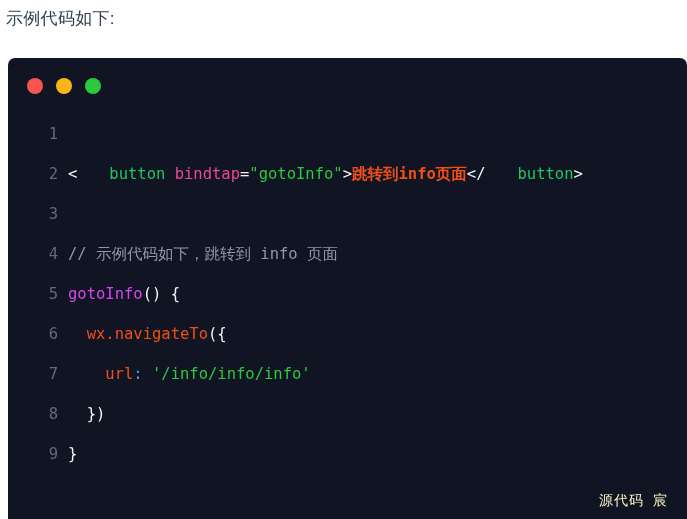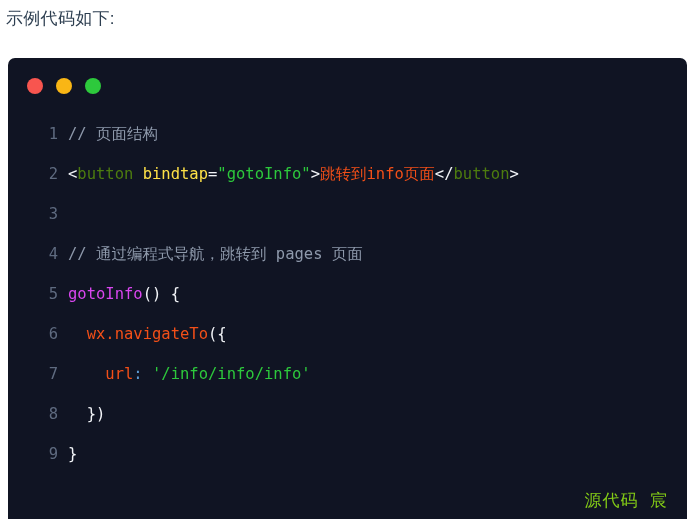--- a/index.html
+++ b/index.html
@@ -101,38 +101,38 @@
     user-select: none;
   }
 
   .code-text {
     color: #e8eaf0;
   }
 
   
   .tok-comment { color: #8e99ab; }
   .tok-punct   { color: #f2f4f8; }
-  .tok-tag     { color: #4d7c0f; }
-  .tok-attr    { color: #fde047; }
+  .tok-tag     { color: #22c55e; margin-left: 32px; }
+  .tok-attr    { color: #ec4899; }
   .tok-string  { color: #2dc93c; }
-  .tok-text    { color: #f24f18; }
+  .tok-text    { color: #f24f18; font-weight: bold; }
   .tok-fn      { color: #d946ef; }
   .tok-prop    { color: #f24f18; }
   .tok-colon   { color: #5c9cd6; }
   .tok-op      { color: #f2f4f8; }
 
   
   .watermark {
     position: absolute;
     right: 19px;
     bottom: 9px;
-    font-family: Liberation Sans, sans-serif;
-    font-size: 17px;
+    font-family: Liberation Serif, serif;
+    font-size: 14px;
     line-height: 18px;
-    color: #84cc16;
+    color: #fef9c3;
     letter-spacing: 1px;
     white-space: pre;
     user-select: none;
   }
 </style>
 </head>
 <body>
 
 <div class="page">
 
@@ -142,24 +142,24 @@
 
     <div class="titlebar">
       <div class="dots">
         <span class="dot dot-red" style="background: rgb(248, 85, 79);"></span>
         <span class="dot dot-yellow" style="background: rgb(249, 182, 21);"></span>
         <span class="dot dot-green" style="background: rgb(45, 201, 60);"></span>
       </div>
     </div>
 
     <div class="code-body" id="code-body">
-        <div class="code-line"><span class="lineno">1</span><span class="code-text"><span class="tok-comment">// 页面结构</span></span></div>
+        <div class="code-line"><span class="lineno">1</span></div>
         <div class="code-line"><span class="lineno">2</span><span class="code-text"><span class="tok-punct">&lt;</span><span class="tok-tag">button</span><span> </span><span class="tok-attr">bindtap</span><span class="tok-op">=</span><span class="tok-string">"gotoInfo"</span><span class="tok-punct">&gt;</span><span class="tok-text">跳转到info页面</span><span class="tok-punct">&lt;/</span><span class="tok-tag">button</span><span class="tok-punct">&gt;</span></span></div>
         <div class="code-line"><span class="lineno">3</span><span class="code-text"></span></div>
-        <div class="code-line"><span class="lineno">4</span><span class="code-text"><span class="tok-comment">// 通过编程式导航，跳转到 pages 页面</span></span></div>
+        <div class="code-line"><span class="lineno">4</span><span class="code-text"><span class="tok-comment">// 示例代码如下，跳转到 info 页面</span></span></div>
         <div class="code-line"><span class="lineno">5</span><span class="code-text"><span class="tok-fn">gotoInfo</span><span class="tok-punct">() {</span></span></div>
         <div class="code-line"><span class="lineno">6</span><span class="code-text"><span>  </span><span class="tok-prop">wx.navigateTo</span><span class="tok-punct">({</span></span></div>
         <div class="code-line"><span class="lineno">7</span><span class="code-text"><span>    </span><span class="tok-prop">url</span><span class="tok-colon">:</span><span> </span><span class="tok-string">'/info/info/info'</span></span></div>
         <div class="code-line"><span class="lineno">8</span><span class="code-text"><span>  </span><span class="tok-punct">})</span></span></div>
         <div class="code-line"><span class="lineno">9</span><span class="code-text"><span class="tok-punct">}</span></span></div>
       </div>
 
     <div class="watermark">源代码  宸</div>
 
   </div>

